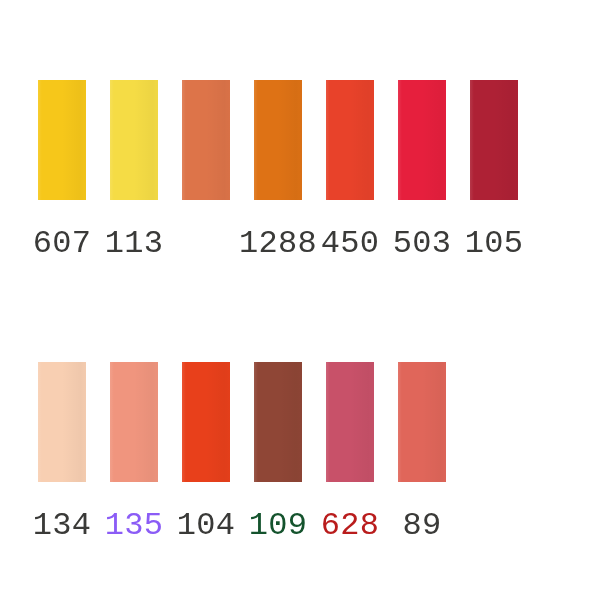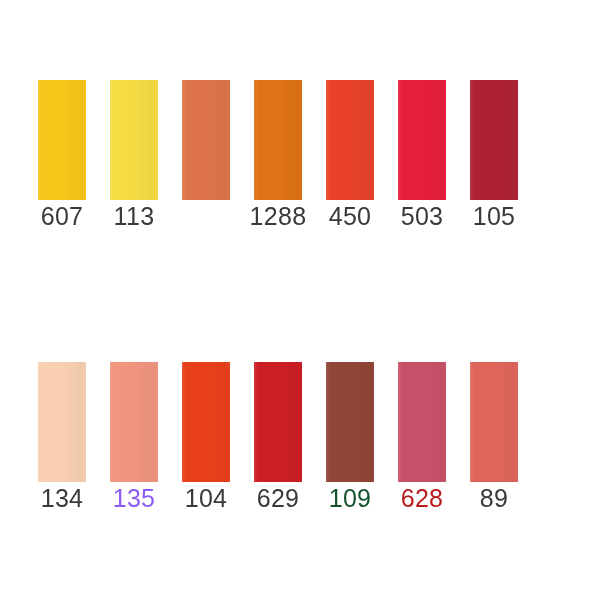--- a/index.html
+++ b/index.html
@@ -51,26 +51,26 @@
     background:
       linear-gradient(90deg,
         rgba(255,255,255,0.10) 0%,
         rgba(255,255,255,0.00) 8%,
         rgba(0,0,0,0.00) 50%,
         rgba(0,0,0,0.035) 88%,
         rgba(0,0,0,0.02) 100%);
     pointer-events: none;
   }
   .swatch-label {
-    margin-top: 2px;
-    font-size: 25px;
+    margin-top: 30px;
+    font-size: 32px;
     line-height: 28px;
     letter-spacing: 0.3px;
     color: #3a3a38;
-    font-family: Liberation Sans, sans-serif;
+    font-family: Liberation Mono, monospace;
     white-space: nowrap;
   }
 </style>
 </head>
 <body style="background-color: rgb(255, 255, 255);">
 
 <div id="page">
 
   <div class="swatch-row" id="row-1">
       <div class="swatch-cell first">
@@ -108,24 +108,20 @@
       </div>
       <div class="swatch-cell">
         <div class="swatch-chip" style="background-color: rgb(240, 149, 126);"></div>
         <div class="swatch-label" style="color: #8b5cf6;">135</div>
       </div>
       <div class="swatch-cell">
         <div class="swatch-chip" style="background-color: rgb(232, 64, 27);"></div>
         <div class="swatch-label" style="color: rgb(58, 58, 56);">104</div>
       </div>
       <div class="swatch-cell">
-        <div class="swatch-chip" style="background-color: rgb(204, 31, 36);"></div>
-        <div class="swatch-label" style="color: rgb(58, 58, 56);">629</div>
-      </div>
-      <div class="swatch-cell">
         <div class="swatch-chip" style="background-color: rgb(143, 70, 54);"></div>
         <div class="swatch-label" style="color: #14532d;">109</div>
       </div>
       <div class="swatch-cell">
         <div class="swatch-chip" style="background-color: rgb(200, 81, 105);"></div>
         <div class="swatch-label" style="color: #b91c1c;">628</div>
       </div>
       <div class="swatch-cell">
         <div class="swatch-chip" style="background-color: rgb(224, 102, 90);"></div>
         <div class="swatch-label" style="color: rgb(58, 58, 56);">89</div>

